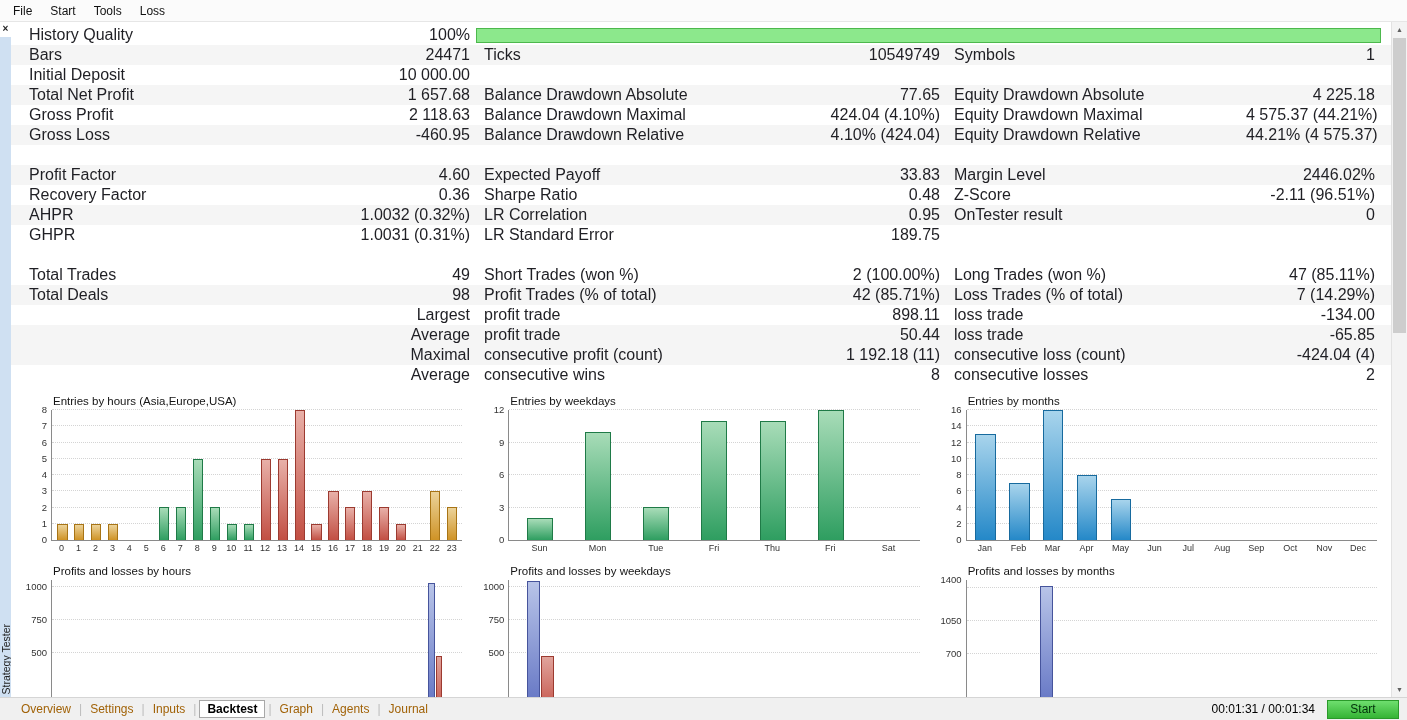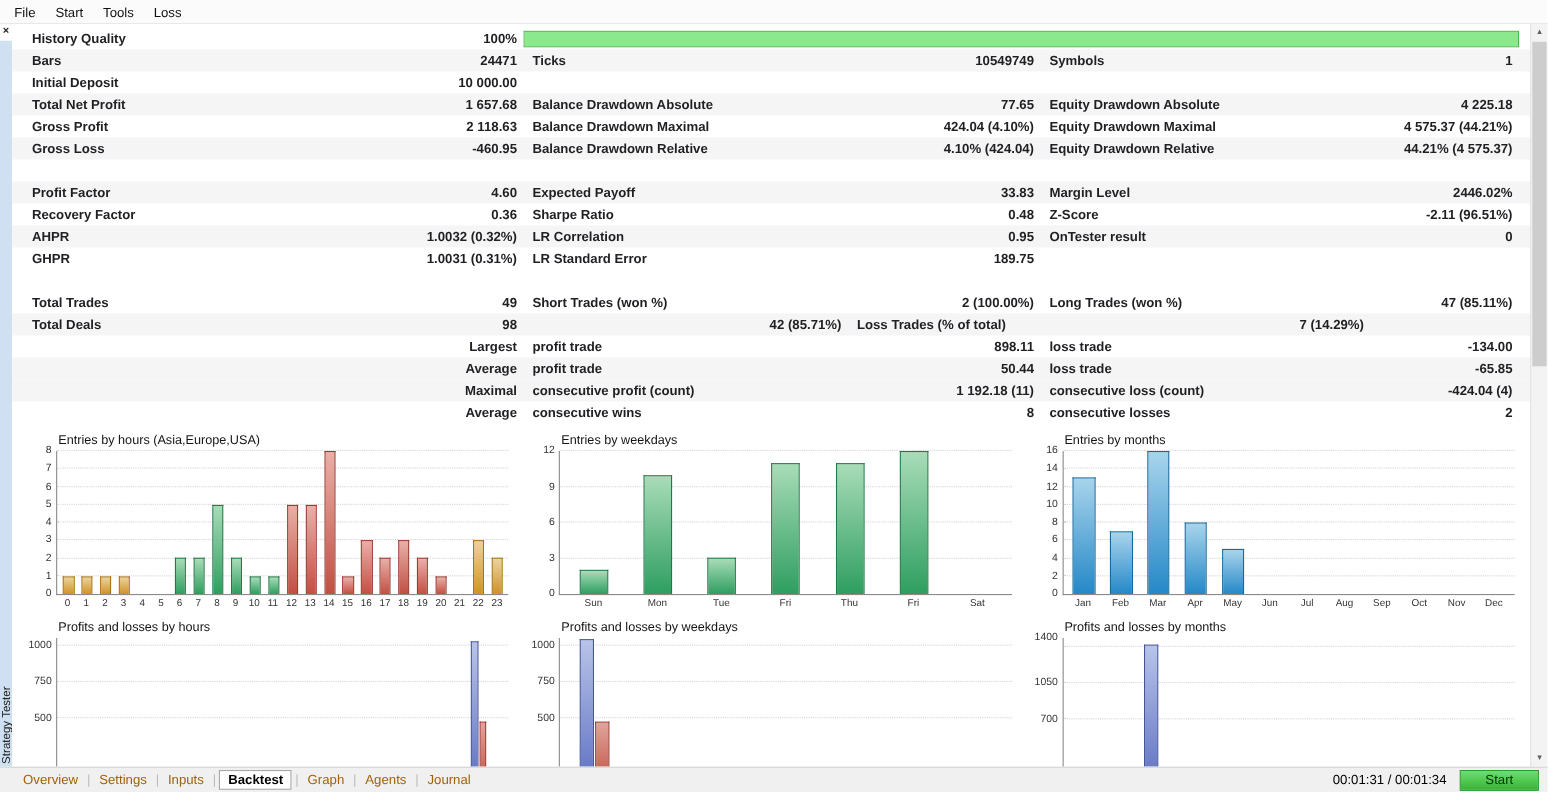--- a/index.html
+++ b/index.html
@@ -22,21 +22,21 @@
 
   .content{flex:1;overflow:hidden;position:relative;background:#fff;min-width:0;}
 
   
   .scrollbar{flex:0 0 15px;background:#f3f3f3;display:flex;flex-direction:column;border-left:1px solid #e2e2e2;}
   .scroll-btn{height:15px;font-size:7px;color:#606060;text-align:center;line-height:15px;cursor:default;}
   .scroll-track{flex:1;position:relative;}
   .scroll-thumb{position:absolute;top:1px;left:1px;right:1px;height:295px;background:#cdcdcd;}
 
   
-  .stats{padding-top:3px;font-size:12px;color:#1f1f24;font-weight:bold;}
+  .stats{padding-top:3px;font-size:16px;color:#1f1f24;}
   .srow{display:grid;grid-template-columns:285px 170px 295px 175px 300px 1fr;
         height:20px;line-height:20px;padding:0 10px;}
   .srow.shade{background:#f5f5f5;}
   .c-l{padding-left:8px;white-space:nowrap;overflow:hidden;}
   .c-v{text-align:right;padding-right:6px;white-space:nowrap;overflow:hidden;}
   .progress-wrap{grid-column:3/7;display:flex;align-items:center;}
   .progress-bar{width:100%;height:15px;border:1px solid #4db84d;box-sizing:border-box;background:#fff;}
   .progress-fill{height:100%;background:#8ce88c;}
 
   
@@ -189,20 +189,21 @@
           <span class="c-l">Total Trades</span>
           <span class="c-v">49</span>
           <span class="c-l">Short Trades (won %)</span>
           <span class="c-v">2 (100.00%)</span>
           <span class="c-l">Long Trades (won %)</span>
           <span class="c-v">47 (85.11%)</span>
         </div>
         <div class="srow shade">
           <span class="c-l">Total Deals</span>
           <span class="c-v">98</span>
+          <span class="c-l">Profit Trades (% of total)</span>
           <span class="c-v">42 (85.71%)</span>
           <span class="c-l">Loss Trades (% of total)</span>
           <span class="c-v">7 (14.29%)</span>
         </div>
         <div class="srow">
           <span class="c-l"></span>
           <span class="c-v">Largest</span>
           <span class="c-l">profit trade</span>
           <span class="c-v">898.11</span>
           <span class="c-l">loss trade</span>

